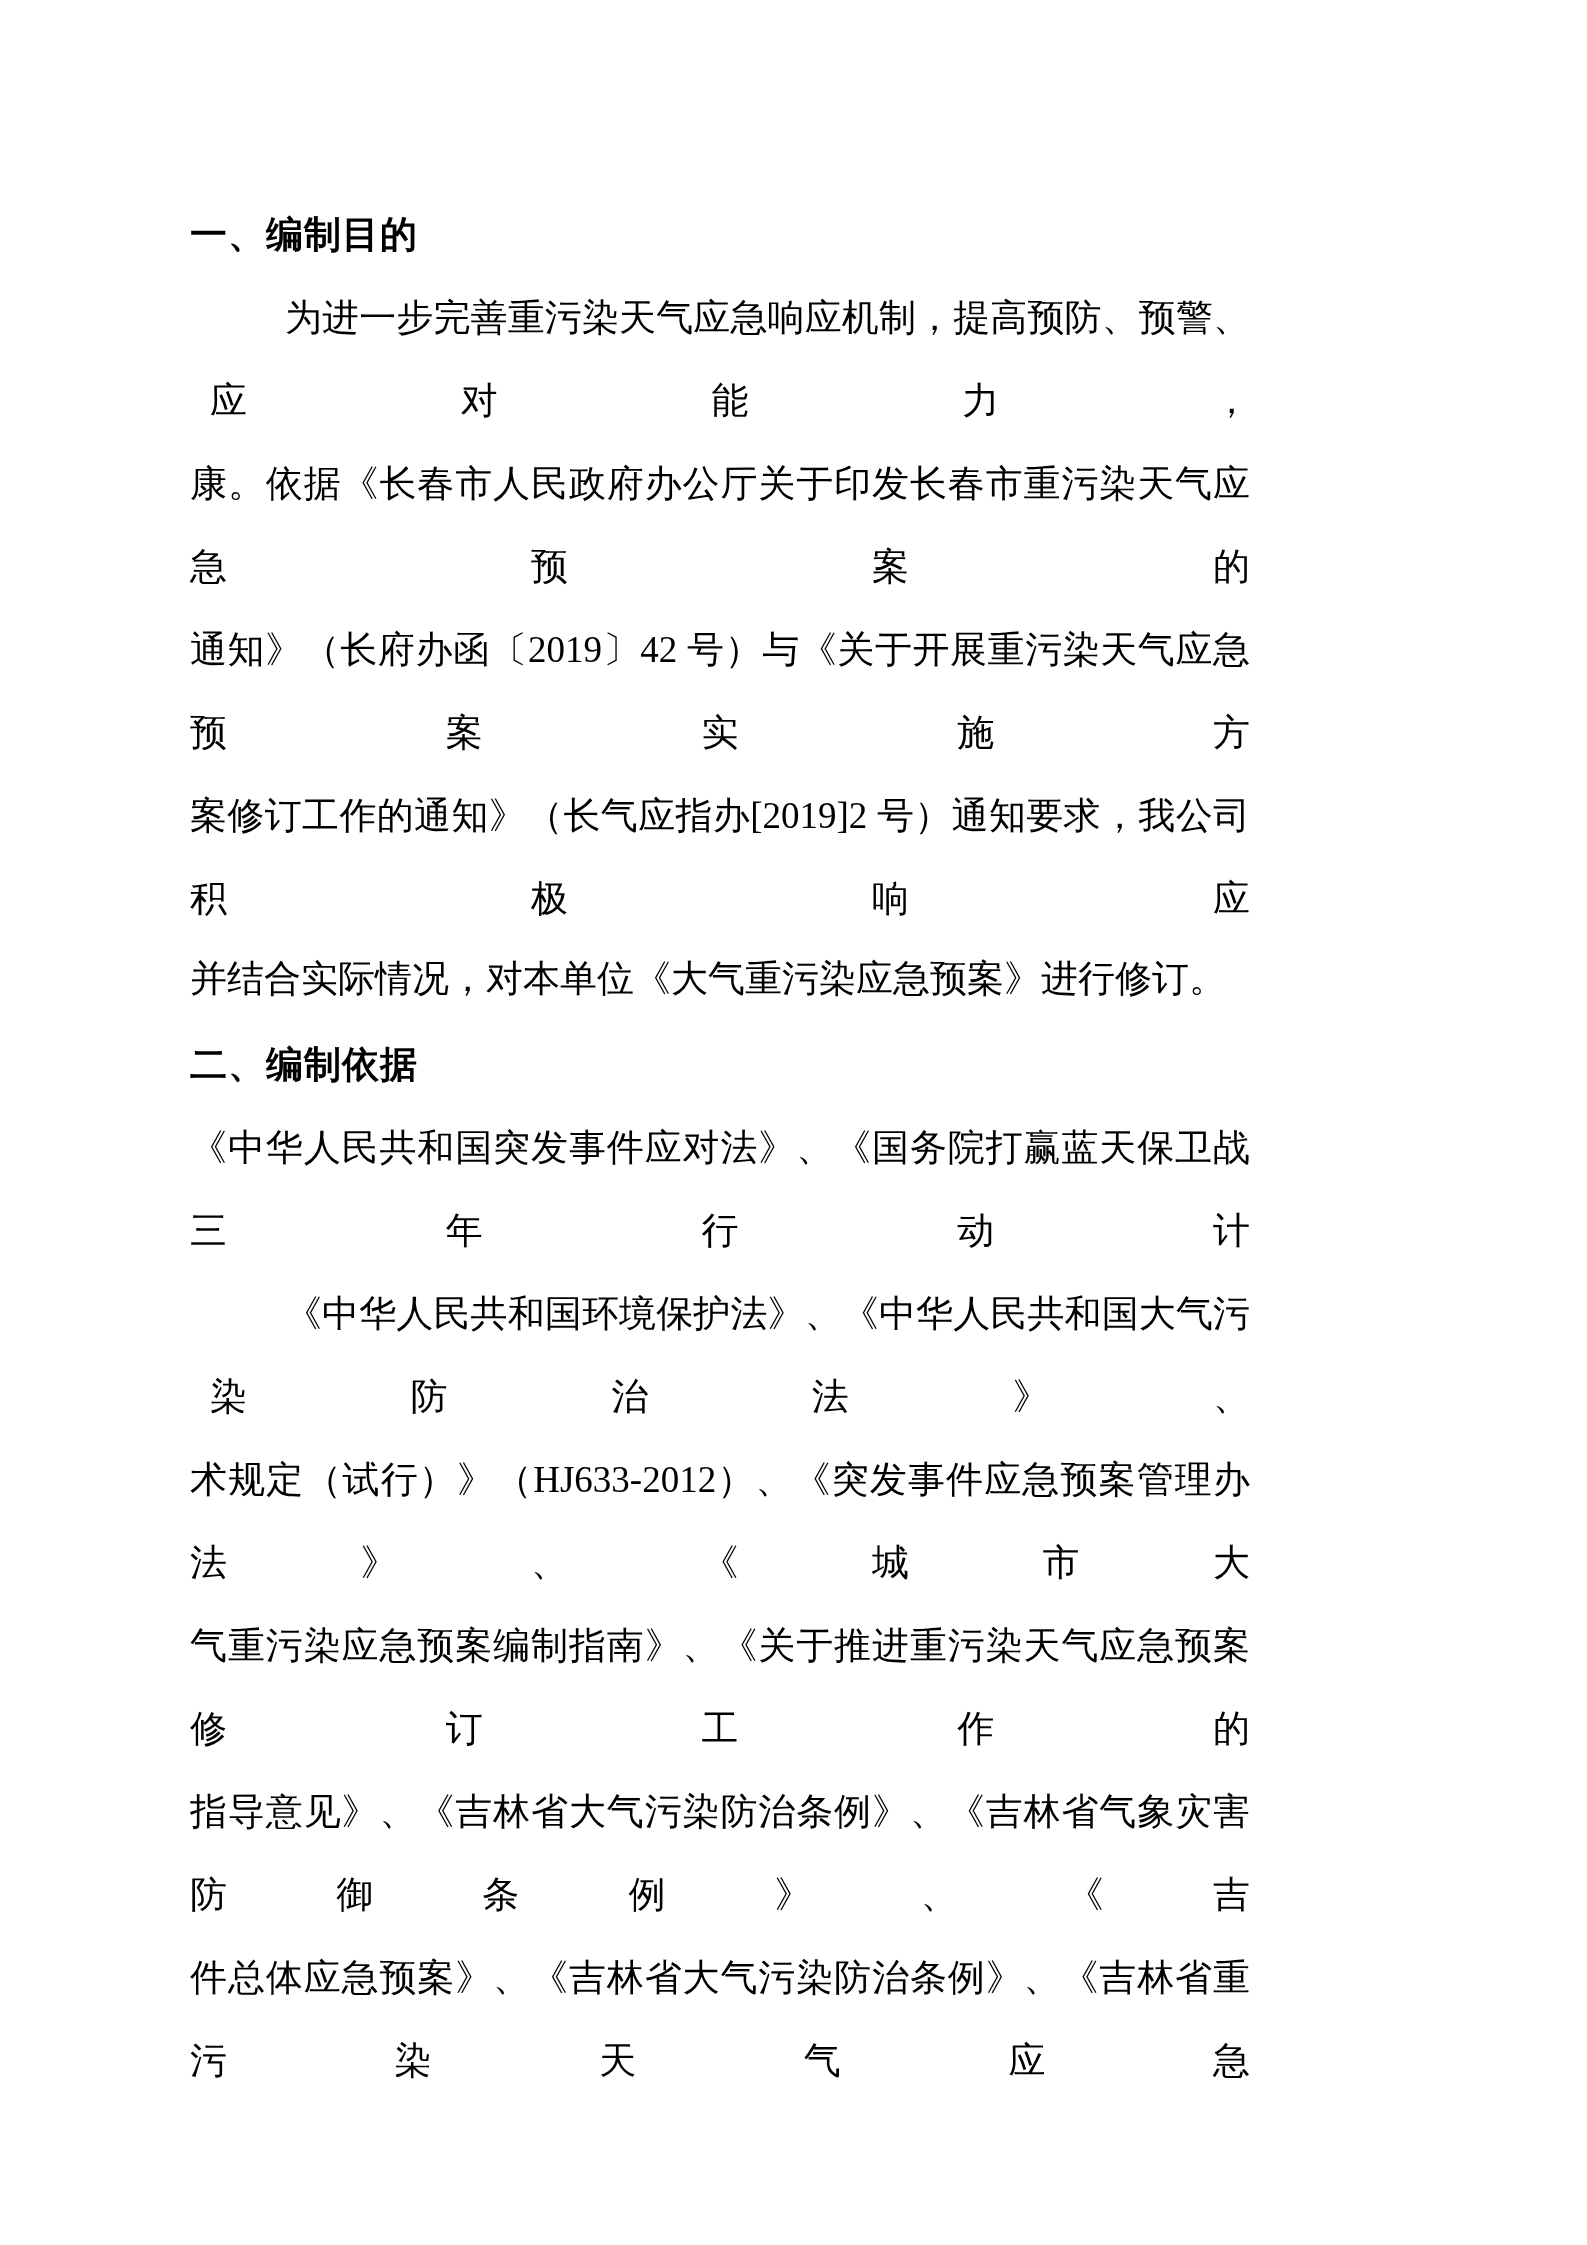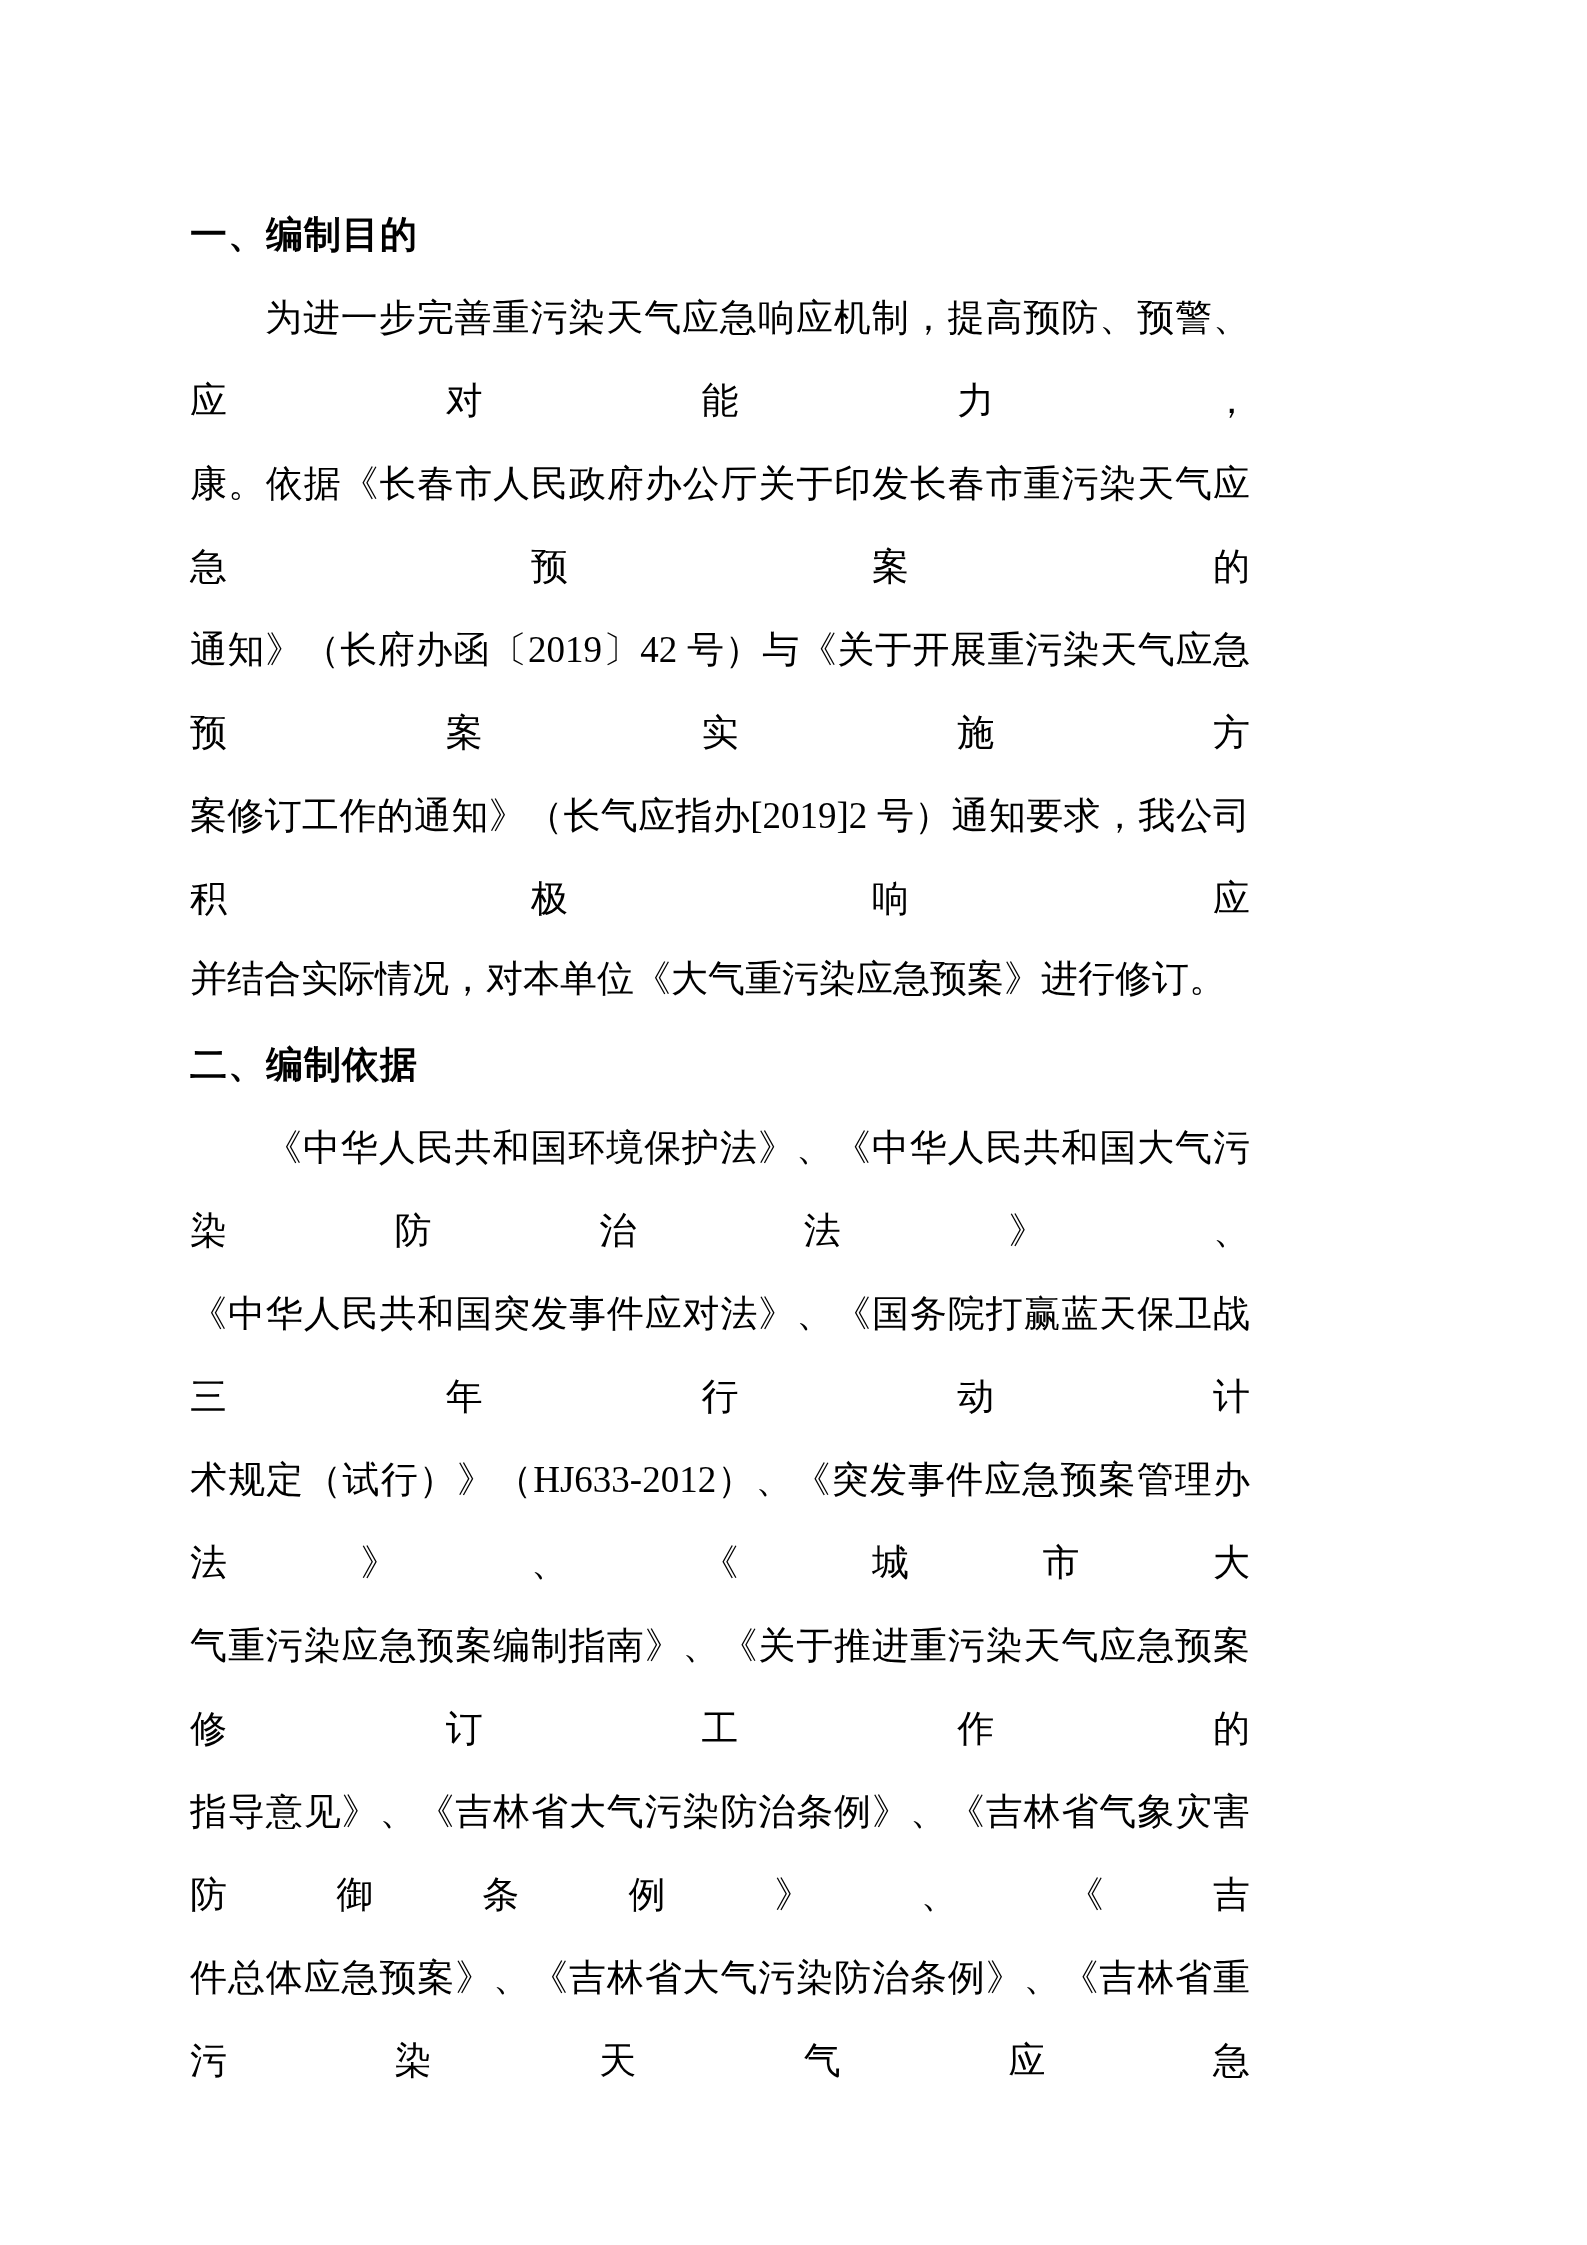--- a/index.html
+++ b/index.html
@@ -30,20 +30,21 @@
     white-space: nowrap;
   }
   .line {
     text-align: justify;
     text-align-last: justify;
     text-justify: inter-character;
     word-break: break-all;
   }
   .line.indent {
     text-indent: 75px;
+    margin-left: 20px;
   }
   .line.last {
     text-align-last: left;
     font-family: Liberation Mono, monospace;
   }
 </style>
 </head>
 <body>
 
 <div class="page">
@@ -52,22 +53,22 @@
     <h2 class="heading">一、编制目的</h2>
     <div class="line indent">为进一步完善重污染天气应急响应机制，提高预防、预警、应对能力，</div>
     <div class="line">康。依据《长春市人民政府办公厅关于印发长春市重污染天气应急预案的</div>
     <div class="line">通知》（长府办函〔2019〕42 号）与《关于开展重污染天气应急预案实施方</div>
     <div class="line">案修订工作的通知》（长气应指办[2019]2 号）通知要求，我公司积极响应</div>
     <div class="line last">并结合实际情况，对本单位《大气重污染应急预案》进行修订。</div>
   </div>
 
   <div class="section">
     <h2 class="heading">二、编制依据</h2>
+    <div class="line">《中华人民共和国突发事件应对法》、《国务院打赢蓝天保卫战三年行动计</div>
     <div class="line indent">《中华人民共和国环境保护法》、《中华人民共和国大气污染防治法》、</div>
-    <div class="line">《中华人民共和国突发事件应对法》、《国务院打赢蓝天保卫战三年行动计</div>
     <div class="line">术规定（试行）》（HJ633-2012）、《突发事件应急预案管理办法》、《城市大</div>
     <div class="line">气重污染应急预案编制指南》、《关于推进重污染天气应急预案修订工作的</div>
     <div class="line">指导意见》、《吉林省大气污染防治条例》、《吉林省气象灾害防御条例》、《吉</div>
     <div class="line">件总体应急预案》、《吉林省大气污染防治条例》、《吉林省重污染天气应急</div>
 
   </div>
 
 </div>
 
 </body></html>

